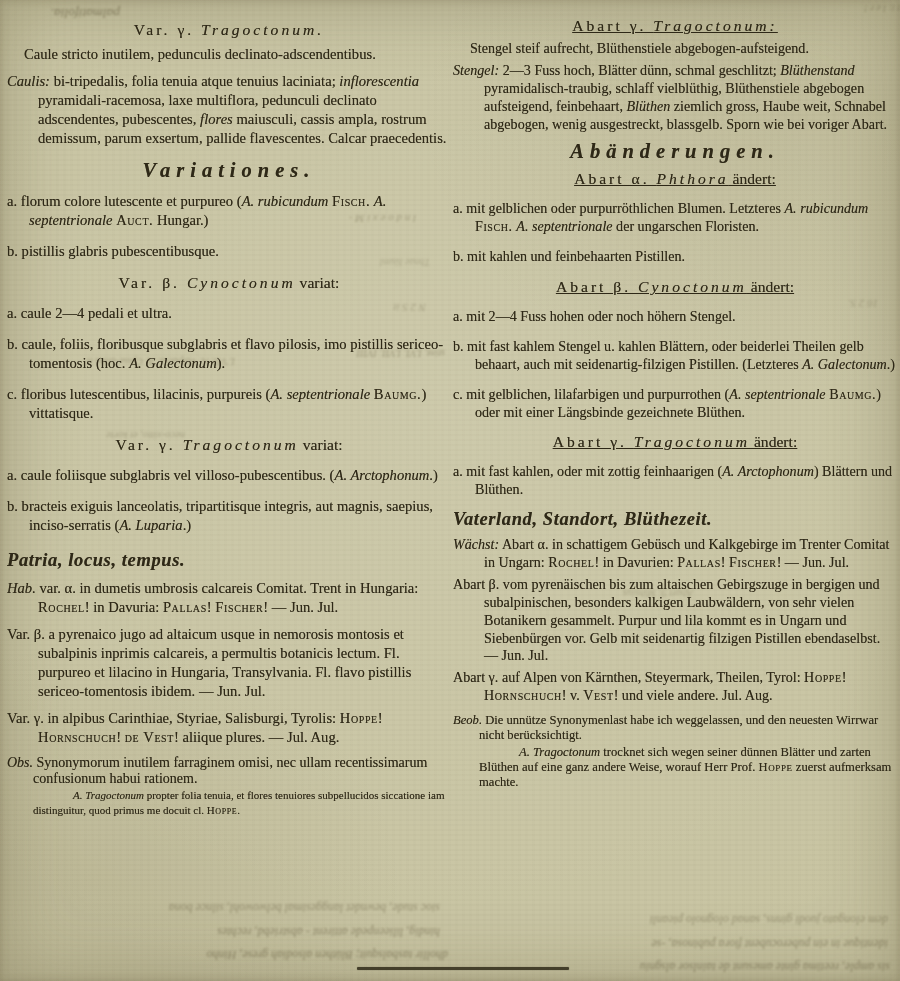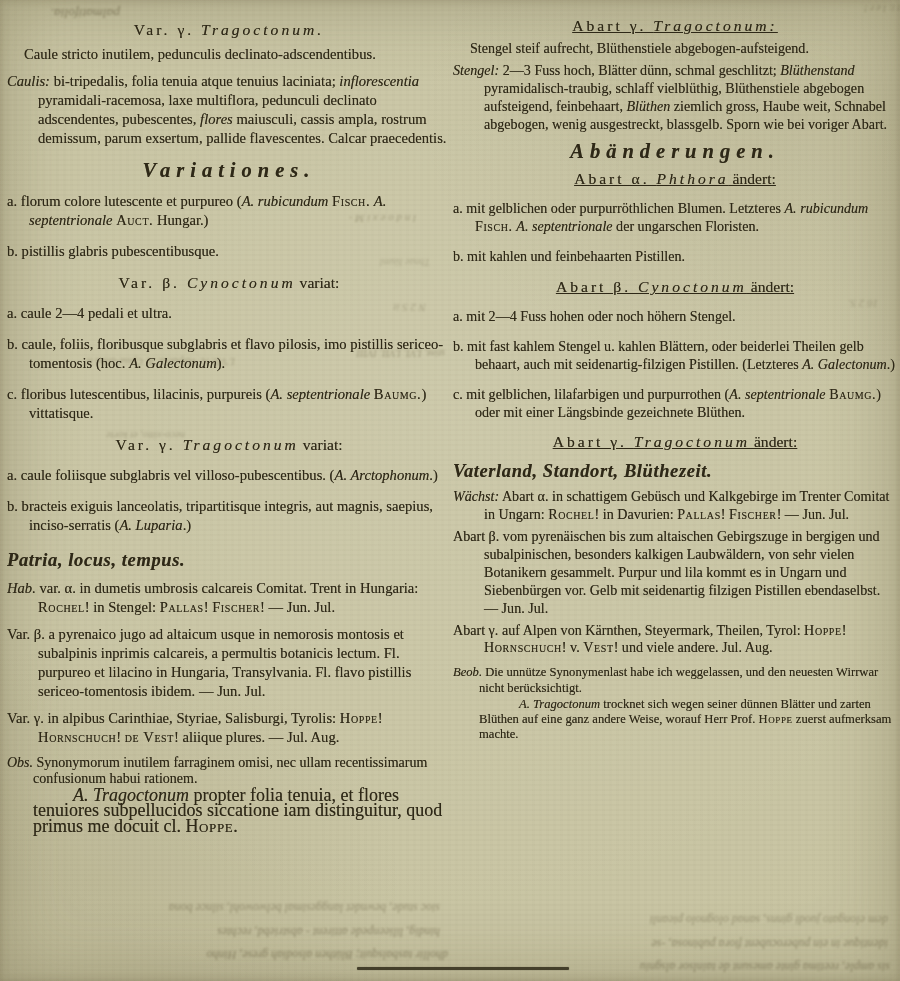--- a/index.html
+++ b/index.html
@@ -29,21 +29,21 @@
         letter-spacing:6px; word-spacing:3px; margin:13px 0 7px; }
   .german .h1 { margin:10px 0 6px; }
   .h3 { text-align:left; font-weight:bold; font-style:italic; font-size:18.5px;
         letter-spacing:0.6px; margin:16px 0 9px; }
   .german .h3 { margin:12px 0 7px; }
   .lead { padding-left:30px; text-indent:-13px; margin:2px 0 3px; }
   .hang { padding-left:31px; text-indent:-31px; margin:8px 0 2px; }
   .german .hang { margin:4px 0 2px; }
   .item { padding-left:22px; text-indent:-22px; margin:12px 0; }
   .note  { font-size:14px; line-height:15.8px; padding-left:26px; text-indent:-26px; margin:8px 0 0; }
-  .note2 { font-size:18px; line-height:15.8px; padding-left:26px; text-indent:40px;  margin:1px 0 0; }
+  .note2 { font-size:11px; line-height:15.8px; padding-left:26px; text-indent:40px;  margin:1px 0 0; }
   .german .note, .german .note2 { font-size:12.6px; line-height:15.2px;font-family:Liberation Serif, serif; }
   
   .it { font-style:italic; }
   .sc { font-variant:small-caps; letter-spacing:0.6px; }
   .sp { letter-spacing:3px; }
   
   .ghosts { position:absolute; inset:0; pointer-events:none; }
   .ghost { position:absolute; transform:rotate(180deg); filter:blur(0.9px);
            color:var(--ghost); white-space:nowrap; overflow:hidden; font-style:italic; }
   .rule { position:absolute; background:rgba(42,36,20,0.82); border-radius:1px;
@@ -79,39 +79,40 @@
       <div class="blk item"><span class="">a. florum colore lutescente et purpureo (</span><span class="it">A. rubicundum</span><span class=""> </span><span class="sc">Fisch.</span><span class=""> </span><span class="it">A. septentrionale</span><span class=""> </span><span class="sc">Auct.</span><span class=""> Hungar.)</span></div>
       <div class="blk item"><span class="">b. pistillis glabris pubescentibusque.</span></div>
       <div class="blk h2"><span class="sp">Var. β. </span><span class="sp it">Cynoctonum</span><span class=""> variat:</span></div>
       <div class="blk item"><span class="">a. caule 2—4 pedali et ultra.</span></div>
       <div class="blk item"><span class="">b. caule, foliis, floribusque subglabris et flavo pilosis, imo pistillis sericeo-tomentosis (hoc. </span><span class="it">A. Galectonum</span><span class="">).</span></div>
       <div class="blk item"><span class="">c. floribus lutescentibus, lilacinis, purpureis (</span><span class="it">A. septentrionale</span><span class=""> </span><span class="sc">Baumg.</span><span class="">) vittatisque.</span></div>
       <div class="blk h2"><span class="sp">Var. γ. </span><span class="sp it">Tragoctonum</span><span class=""> variat:</span></div>
       <div class="blk item"><span class="">a. caule foliisque subglabris vel villoso-pubescentibus. (</span><span class="it">A. Arctophonum</span><span class="">.)</span></div>
       <div class="blk item"><span class="">b. bracteis exiguis lanceolatis, tripartitisque integris, aut magnis, saepius, inciso-serratis (</span><span class="it">A. Luparia</span><span class="">.)</span></div>
       <div class="blk h3"><span class="">Patria, locus, tempus.</span></div>
-      <div class="blk hang"><span class="it">Hab.</span><span class=""> var. α. in dumetis umbrosis calcareis Comitat. Trent in Hungaria: </span><span class="sc">Rochel</span><span class="">! in Stengel: </span><span class="sc">Pallas</span><span class="">! </span><span class="sc">Fischer</span><span class="">! — Jun. Jul.</span></div>
+      <div class="blk hang"><span class="it">Hab.</span><span class=""> var. α. in dumetis umbrosis calcareis Comitat. Trent in Hungaria: </span><span class="sc">Rochel</span><span class="">! in Davuria: </span><span class="sc">Pallas</span><span class="">! </span><span class="sc">Fischer</span><span class="">! — Jun. Jul.</span></div>
       <div class="blk hang"><span class="">Var. β. a pyrenaico jugo ad altaicum usque in nemorosis montosis et subalpinis inprimis calcareis, a permultis botanicis lectum. Fl. purpureo et lilacino in Hungaria, Transylvania. Fl. flavo pistillis sericeo-tomentosis ibidem. — Jun. Jul.</span></div>
       <div class="blk hang"><span class="">Var. γ. in alpibus Carinthiae, Styriae, Salisburgi, Tyrolis: </span><span class="sc">Hoppe</span><span class="">! </span><span class="sc">Hornschuch</span><span class="">! </span><span class="sc">de Vest</span><span class="">! aliique plures. — Jul. Aug.</span></div>
       <div class="blk note"><span class="it">Obs.</span><span class="">  Synonymorum inutilem farraginem omisi, nec ullam recentissimarum confusionum habui rationem.</span></div>
       <div class="blk note2"><span class="it">A. Tragoctonum</span><span class=""> propter folia tenuia, et flores tenuiores subpellucidos siccatione iam distinguitur, quod primus me docuit cl. </span><span class="sc">Hoppe</span><span class="">.</span></div>
     </div>
   <div class="col german">
       <div class="blk h2"><span class="sp">Abart γ. </span><span class="sp it">Tragoctonum:</span></div>
       <div class="blk lead"><span class="">Stengel steif aufrecht, Blüthenstiele abgebogen-aufsteigend.</span></div>
       <div class="blk hang"><span class="it">Stengel:</span><span class=""> 2—3 Fuss hoch, Blätter dünn, schmal geschlitzt; </span><span class="it">Blüthenstand</span><span class=""> pyramidalisch-traubig, schlaff vielblüthig, Blüthenstiele abgebogen aufsteigend, feinbehaart, </span><span class="it">Blüthen</span><span class=""> ziemlich gross, Haube weit, Schnabel abgebogen, wenig ausgestreckt, blassgelb.  Sporn wie bei voriger Abart.</span></div>
       <div class="blk h1"><span class="">Abänderungen.</span></div>
       <div class="blk h2"><span class="sp">Abart α. </span><span class="sp it">Phthora</span><span class=""> ändert:</span></div>
       <div class="blk item"><span class="">a. mit gelblichen oder purpurröthlichen Blumen.  Letzteres </span><span class="it">A. rubicundum</span><span class=""> </span><span class="sc">Fisch.</span><span class=""> </span><span class="it">A. septentrionale</span><span class=""> der ungarschen Floristen.</span></div>
       <div class="blk item"><span class="">b. mit kahlen und feinbehaarten Pistillen.</span></div>
       <div class="blk h2"><span class="sp">Abart β. </span><span class="sp it">Cynoctonum</span><span class=""> ändert:</span></div>
       <div class="blk item"><span class="">a. mit 2—4 Fuss hohen oder noch höhern Stengel.</span></div>
       <div class="blk item"><span class="">b. mit fast kahlem Stengel u. kahlen Blättern, oder beiderlei Theilen gelb behaart, auch mit seidenartig-filzigen Pistillen. (Letzteres </span><span class="it">A. Galectonum</span><span class="">.)</span></div>
       <div class="blk item"><span class="">c. mit gelblichen, lilafarbigen und purpurrothen (</span><span class="it">A. septentrionale</span><span class=""> </span><span class="sc">Baumg.</span><span class="">) oder mit einer Längsbinde gezeichnete Blüthen.</span></div>
       <div class="blk h2"><span class="sp">Abart γ. </span><span class="sp it">Tragoctonum</span><span class=""> ändert:</span></div>
+      <div class="blk item"><span class="">a. mit fast kahlen, oder mit zottig feinhaarigen (</span><span class="it">A. Arctophonum</span><span class="">) Blättern und Blüthen.</span></div>
       <div class="blk h3"><span class="">Vaterland, Standort, Blüthezeit.</span></div>
       <div class="blk hang"><span class="it">Wächst:</span><span class=""> Abart α. in schattigem Gebüsch und Kalkgebirge im Trenter Comitat in Ungarn: </span><span class="sc">Rochel</span><span class="">! in Davurien: </span><span class="sc">Pallas</span><span class="">! </span><span class="sc">Fischer</span><span class="">! — Jun. Jul.</span></div>
       <div class="blk hang"><span class="">Abart β. vom pyrenäischen bis zum altaischen Gebirgszuge in bergigen und subalpinischen, besonders kalkigen Laubwäldern, von sehr vielen Botanikern gesammelt.  Purpur und lila kommt es in Ungarn und Siebenbürgen vor. Gelb mit seidenartig filzigen Pistillen ebendaselbst. — Jun. Jul.</span></div>
       <div class="blk hang"><span class="">Abart γ. auf Alpen von Kärnthen, Steyermark, Theilen, Tyrol: </span><span class="sc">Hoppe</span><span class="">! </span><span class="sc">Hornschuch</span><span class="">! v. </span><span class="sc">Vest</span><span class="">! und viele andere.  Jul. Aug.</span></div>
       <div class="blk note"><span class="it">Beob.</span><span class="">  Die unnütze Synonymenlast habe ich weggelassen, und den neuesten Wirrwar nicht berücksichtigt.</span></div>
       <div class="blk note2"><span class="it">A. Tragoctonum</span><span class=""> trocknet sich wegen seiner dünnen Blätter und zarten Blüthen auf eine ganz andere Weise, worauf Herr Prof. </span><span class="sc">Hoppe</span><span class=""> zuerst aufmerksam machte.</span></div>
     </div>
   <div class="rule" style="left: 357px; top: 967px; width: 212px; height: 3px;"></div>
 </div>
 

